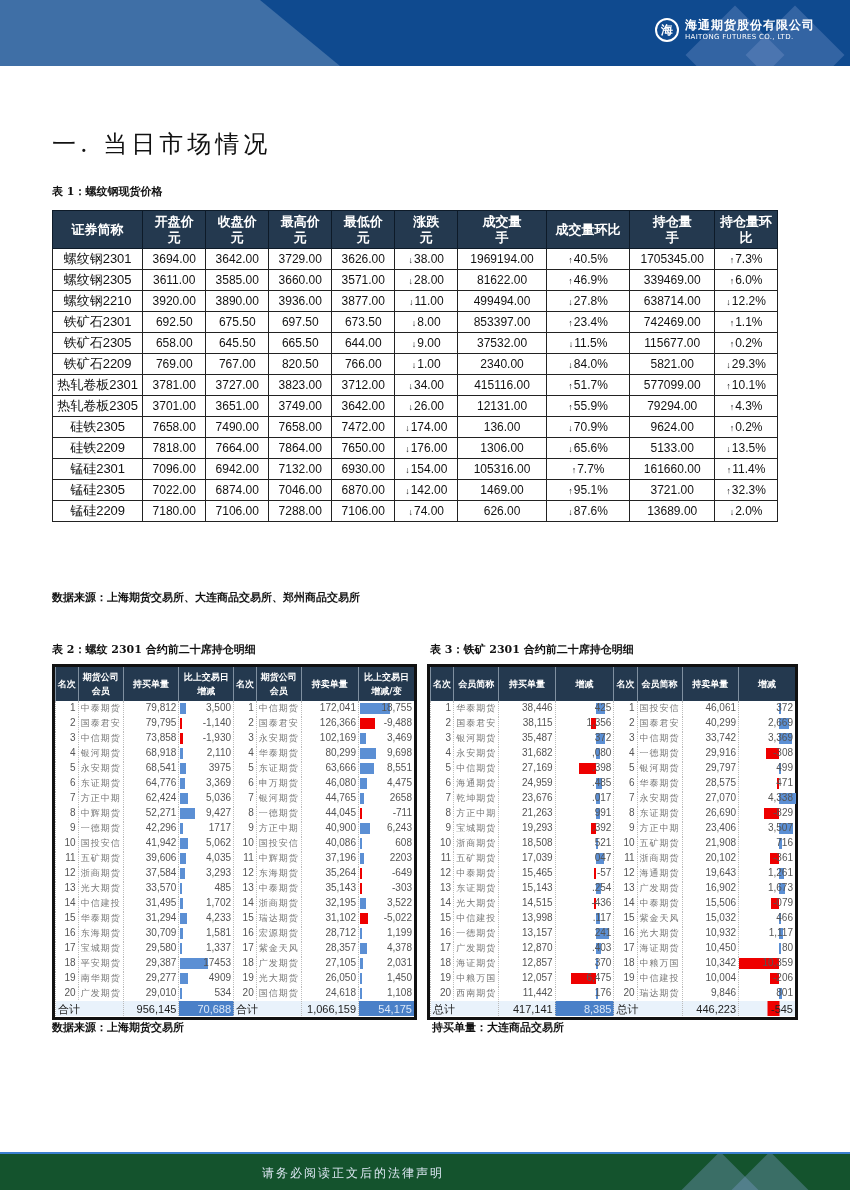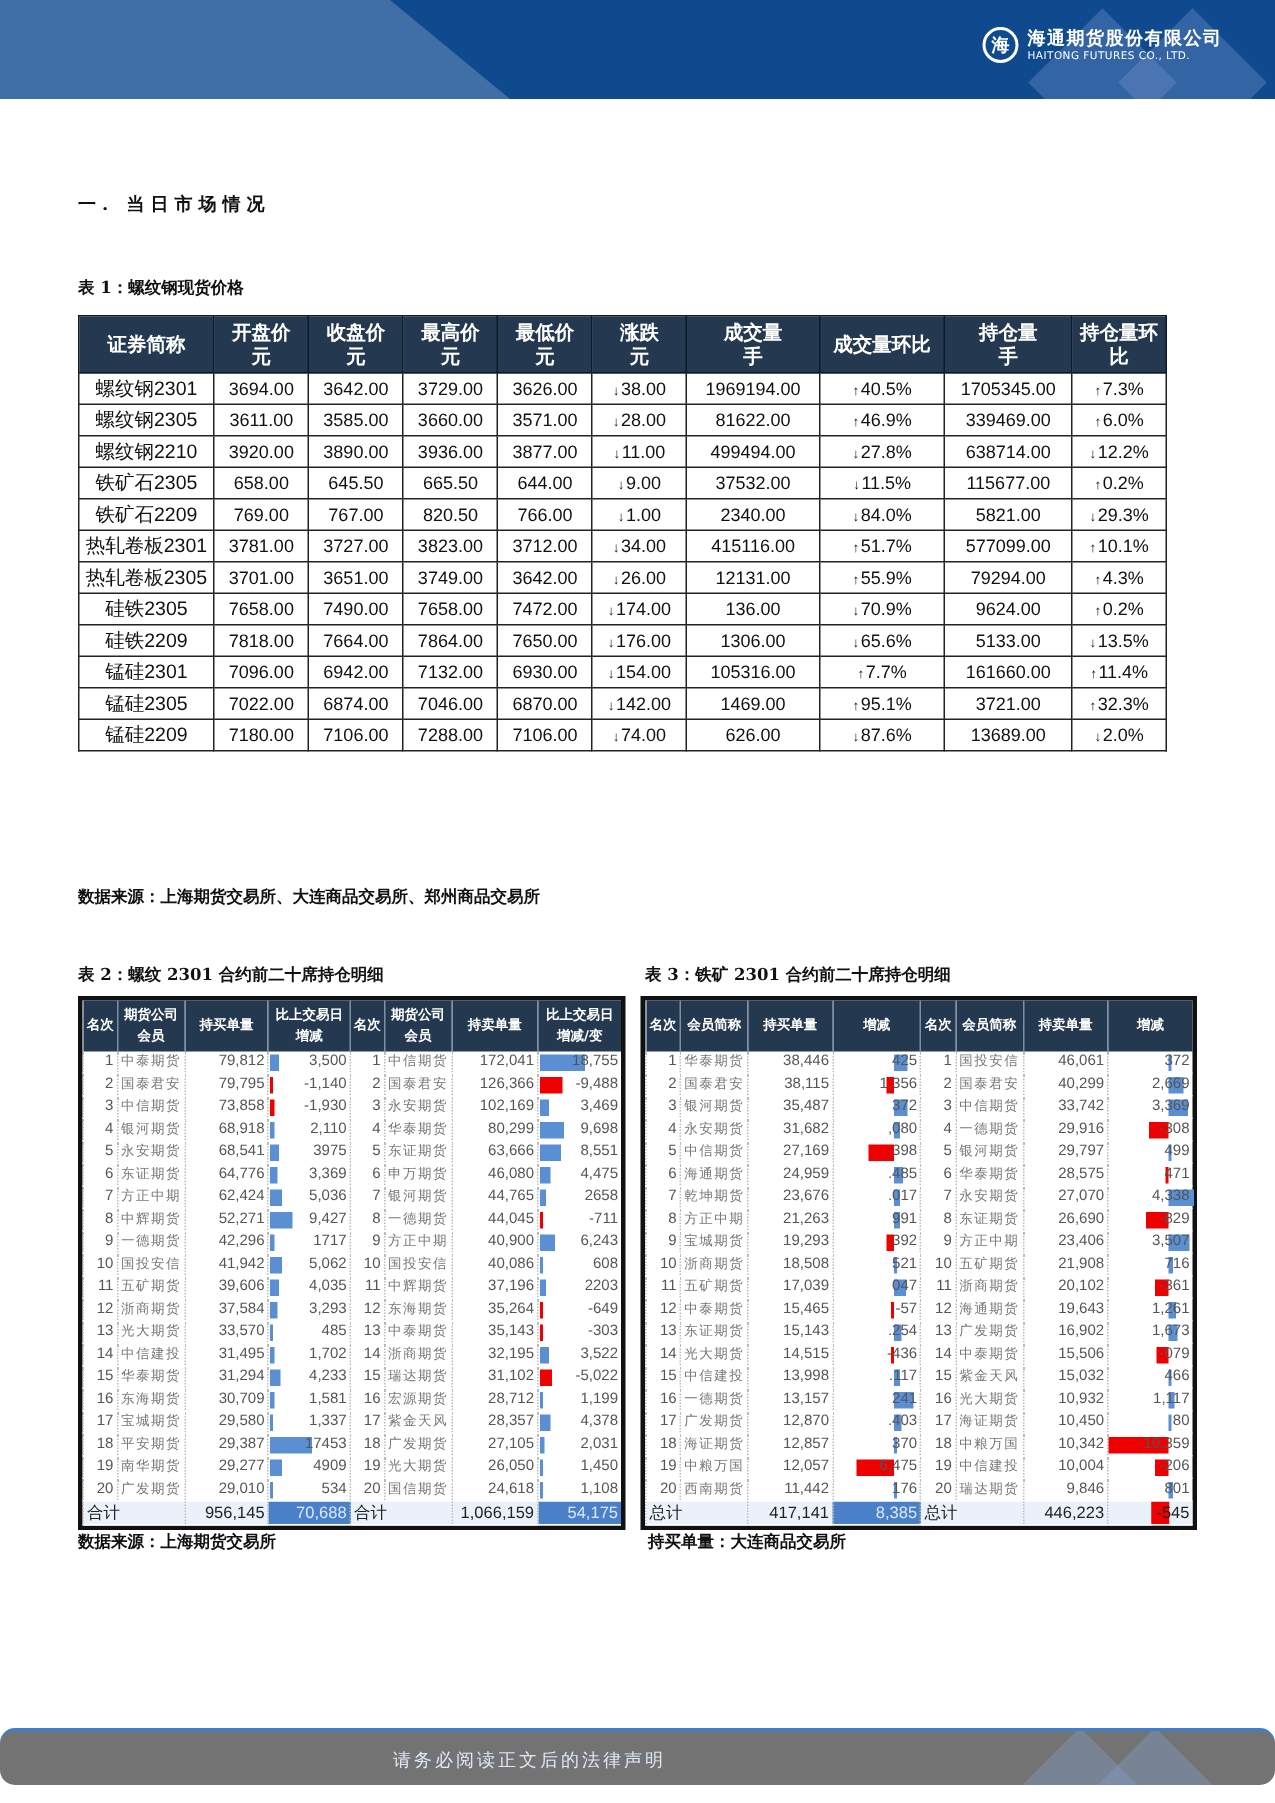--- a/index.html
+++ b/index.html
@@ -10,21 +10,21 @@
   .header { position: absolute; left: 0; top: 0; width: 850px; height: 66px; background: #0f4a8f; overflow: hidden; }
   .header .shade1 { position: absolute; left: 0; top: 0; width: 340px; height: 66px; background: #3f6fa6; clip-path: polygon(0 0, 260px 0, 340px 66px, 0 66px); }
   .header .diam { position: absolute; width: 70px; height: 70px; background: rgba(120,150,200,0.35); transform: rotate(45deg); }
   .header .title { position: absolute; left: 22px; top: 20px; color: #ffffff; font-size: 17px; font-weight: bold; letter-spacing: 1px; }
   .header .title span { margin-right: 16px; }
   .logo { position: absolute; left: 655px; top: 18px; display: flex; align-items: center; color: #fff; }
   .logo .mark { width: 24px; height: 24px; border: 2px solid #fff; border-radius: 50%; display: flex; align-items: center; justify-content: center; font-size: 12px; font-weight: bold; margin-right: 6px; }
   .logo .cn { font-size: 12px; font-weight: bold; letter-spacing: 1px; line-height: 14px; }
   .logo .en { font-size: 7px; line-height: 10px; letter-spacing: 0.3px; }
 
-  .section-title { position: absolute; left: 52px; top: 128px; font-size: 12px; font-weight: bold; letter-spacing: 4px; font-family: "DejaVu Serif", serif; }
+  .section-title { position: absolute; left: 52px; top: 128px; font-size: 24px; font-weight: normal; letter-spacing: 4px; font-family: "DejaVu Serif", serif; }
   .caption { position: absolute; font-size: 11px; font-weight: bold; font-family: "DejaVu Serif", serif; }
   .source { position: absolute; font-size: 11px; font-weight: bold; font-family: "DejaVu Serif", serif; }
 
   
   table.t1 { position: absolute; left: 52px; top: 210px; width: 726px; border-collapse: collapse; font-family: "Liberation Sans", sans-serif; font-size: 12px; }
   table.t1 th { background: #24394f; color: #ffffff; font-weight: bold; font-size: 13px; border: 1px solid #0d1a28; height: 38px; line-height: 16px; text-align: center; padding: 0 2px; }
   table.t1 td { border: 1px solid #222; height: 21px; text-align: center; font-size: 12px; color: #111; padding: 0 2px; }
   table.t1 td.name { font-size: 13px; }
   .dn { color: #22c22b; }
   .up { color: #e0202a; }
@@ -40,21 +40,21 @@
   .hold td.num { text-align: right; }
   .hold td.chg { text-align: right; position: relative; }
   .hold td.chg .bar { position: absolute; top: 2px; height: 11px; }
   .hold td.chg .v { position: relative; z-index: 1; }
   .bar.pos { background: #5b8fd4; }
   .bar.neg { background: #ee0000; }
   .hold tr.total td { background: #e9f2fb; color: #222; font-size: 11px; border-top: 1px solid #999; height: 16px; }
   .hold tr.total td.hl { background: #4a80c8; color: #dde8f8; }
 
   
-  .footer { position: absolute; left: 0; top: 1152px; width: 850px; height: 38px; background: #737373; overflow: hidden; border-top: 2px solid #3c7fd0; border-radius: 10px; }
+  .footer { position: absolute; left: 0; top: 1152px; width: 850px; height: 38px; background: #14532d; overflow: hidden; border-top: 2px solid #3c7fd0; }
   .footer .txt { position: absolute; left: 262px; top: 11px; color: #dfe8f5; font-size: 12px; letter-spacing: 2px; font-family: "DejaVu Serif", serif; }
   .footer .diam { position: absolute; width: 60px; height: 60px; background: rgba(130,160,210,0.35); transform: rotate(45deg); }
 </style>
 </head>
 <body>
 
 <div class="header">
   <div class="shade1"></div>
   <div class="diam" style="left:700px;top:20px;"></div>
   <div class="diam" style="left:760px;top:20px;"></div>
@@ -141,20 +141,32 @@
         <td class="name">螺纹钢2210</td>
         <td>3920.00</td>
         <td>3890.00</td>
         <td>3936.00</td>
         <td>3877.00</td>
         <td class="dn"><span class="arr">↓</span><span>11.00</span></td>
         <td>499494.00</td>
         <td class="dn"><span class="arr">↓</span><span>27.8%</span></td>
         <td>638714.00</td>
         <td class="dn"><span class="arr">↓</span><span>12.2%</span></td>
+      </tr>
+      <tr>
+        <td class="name">铁矿石2301</td>
+        <td>692.50</td>
+        <td>675.50</td>
+        <td>697.50</td>
+        <td>673.50</td>
+        <td class="dn"><span class="arr">↓</span><span>8.00</span></td>
+        <td>853397.00</td>
+        <td class="up"><span class="arr">↑</span><span>23.4%</span></td>
+        <td>742469.00</td>
+        <td class="up"><span class="arr">↑</span><span>1.1%</span></td>
       </tr>
       <tr>
         <td class="name">铁矿石2305</td>
         <td>658.00</td>
         <td>645.50</td>
         <td>665.50</td>
         <td>644.00</td>
         <td class="dn"><span class="arr">↓</span><span>9.00</span></td>
         <td>37532.00</td>
         <td class="dn"><span class="arr">↓</span><span>11.5%</span></td>

